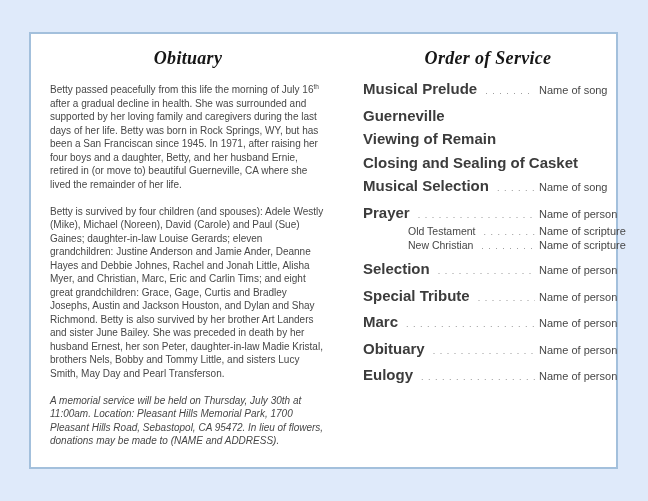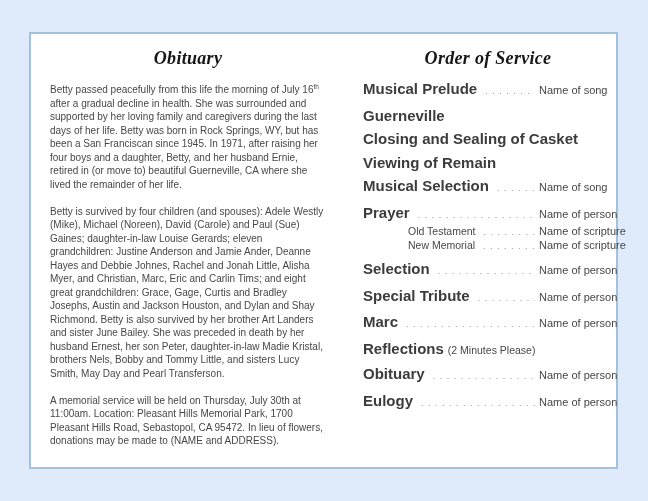--- a/index.html
+++ b/index.html
@@ -43,21 +43,21 @@
     letter-spacing: 0.3px;
     margin: 0 0 14px 0;
   }
   .obit-text p {
     font-size: 10px;
     line-height: 13.5px;
     color: #474747;
     margin: 0 0 13.5px 0;
     text-align: left;
   }
-  .obit-text p:last-child { margin-bottom: 0; }
+  .obit-text p:last-child { margin-bottom: 0; font-style: italic; }
   .obit-text sup {
     font-size: 6.5px;
     vertical-align: super;
     line-height: 0;
   }
   .os-list { margin-top: 9px; }
   .os-row {
     display: flex;
     align-items: baseline;
     margin-bottom: 12.5px;
@@ -135,25 +135,25 @@
         <span class="os-label">Musical Prelude</span>
         <span class="os-dots"></span>
         <span class="os-value">Name of song</span>
       </div>
 
       <div class="os-row">
         <span class="os-label">Guerneville</span>
       </div>
 
       <div class="os-row">
+        <span class="os-label">Viewing of Remain</span>
+      </div>
+
+      <div class="os-row">
         <span class="os-label">Closing and Sealing of Casket</span>
-      </div>
-
-      <div class="os-row">
-        <span class="os-label">Viewing of Remain</span>
       </div>
 
       <div class="os-row">
         <span class="os-label">Musical Selection</span>
         <span class="os-dots"></span>
         <span class="os-value">Name of song</span>
       </div>
 
       <div class="os-row">
         <span class="os-label">Prayer</span>
@@ -161,21 +161,21 @@
         <span class="os-value">Name of person</span>
       </div>
 
       <div class="os-sub">
         <div class="os-row">
           <span class="os-sub-label">Old Testament</span>
           <span class="os-dots"></span>
           <span class="os-value">Name of scripture</span>
         </div>
         <div class="os-row">
-          <span class="os-sub-label">New Memorial</span>
+          <span class="os-sub-label">New Christian</span>
           <span class="os-dots"></span>
           <span class="os-value">Name of scripture</span>
         </div>
         <div class="os-sub-spacer"></div>
       </div>
 
       <div class="os-row">
         <span class="os-label">Selection</span>
         <span class="os-dots"></span>
         <span class="os-value">Name of person</span>
@@ -186,24 +186,20 @@
         <span class="os-dots"></span>
         <span class="os-value">Name of person</span>
       </div>
 
       <div class="os-row">
         <span class="os-label">Marc</span>
         <span class="os-dots"></span>
         <span class="os-value">Name of person</span>
       </div>
 
-      <div class="os-row">
-        <span class="os-label">Reflections</span>
-        <span class="os-note">(2 Minutes Please)</span>
-      </div>
 
       <div class="os-row">
         <span class="os-label">Obituary</span>
         <span class="os-dots"></span>
         <span class="os-value">Name of person</span>
       </div>
 
       <div class="os-row">
         <span class="os-label">Eulogy</span>
         <span class="os-dots"></span>

